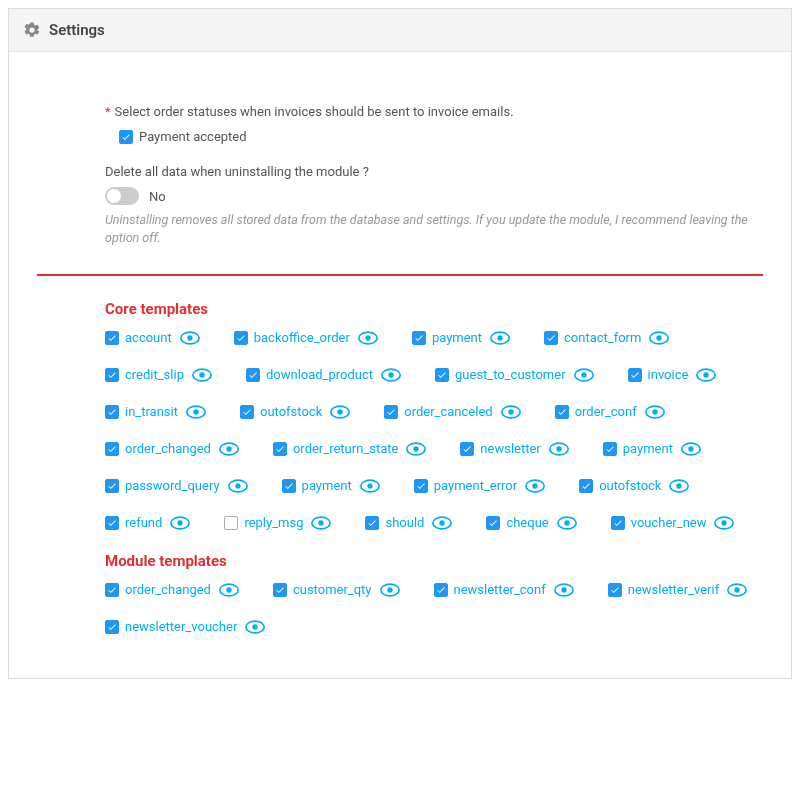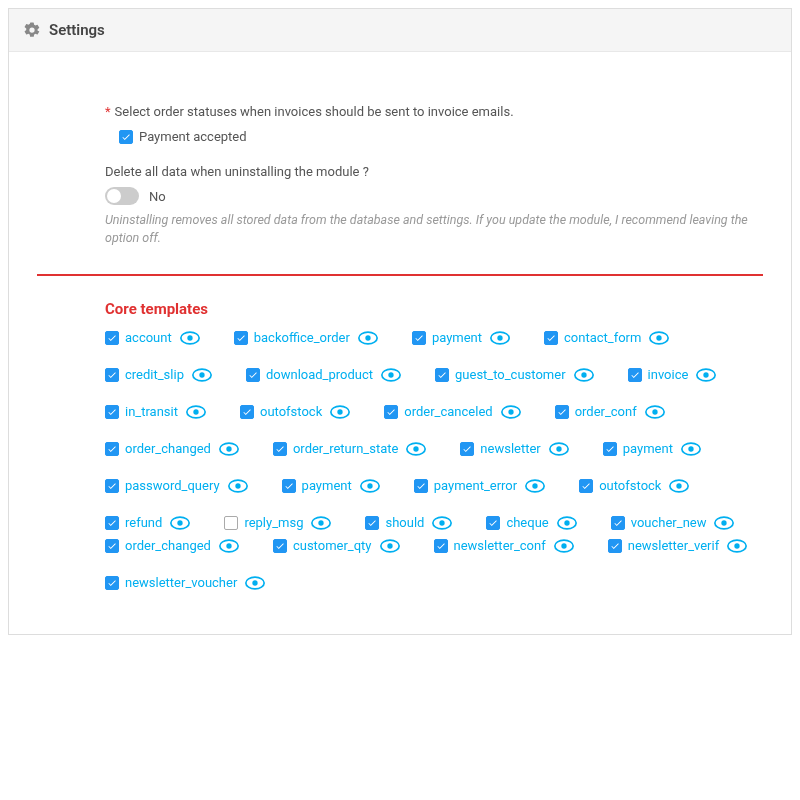--- a/index.html
+++ b/index.html
@@ -517,20 +517,21 @@
             <span class="tpl-label">voucher_new</span>
             <span class="eye-icon">
               <svg width="20" height="14" viewBox="0 0 24 16">
                 <ellipse cx="12" cy="8" rx="11" ry="7" fill="none" stroke="#00aff0" stroke-width="2"></ellipse>
                 <circle cx="12" cy="8" r="3.2" fill="#00aff0"></circle>
               </svg>
             </span>
           </span>
         </div>
 
+      <div class="section-title" style="margin-top:22px">Module templates</div>
       <div class="template-grid" id="module-grid">
           <span class="tpl-item">
             <span class="checkbox">
               <svg width="10" height="10" viewBox="0 0 24 24">
                 <path fill="#fff" d="M9 16.2 4.8 12l-1.4 1.4L9 19 21 7l-1.4-1.4Z"></path>
               </svg>
             </span>
             <span class="tpl-label">order_changed</span>
             <span class="eye-icon">
               <svg width="20" height="14" viewBox="0 0 24 16">

